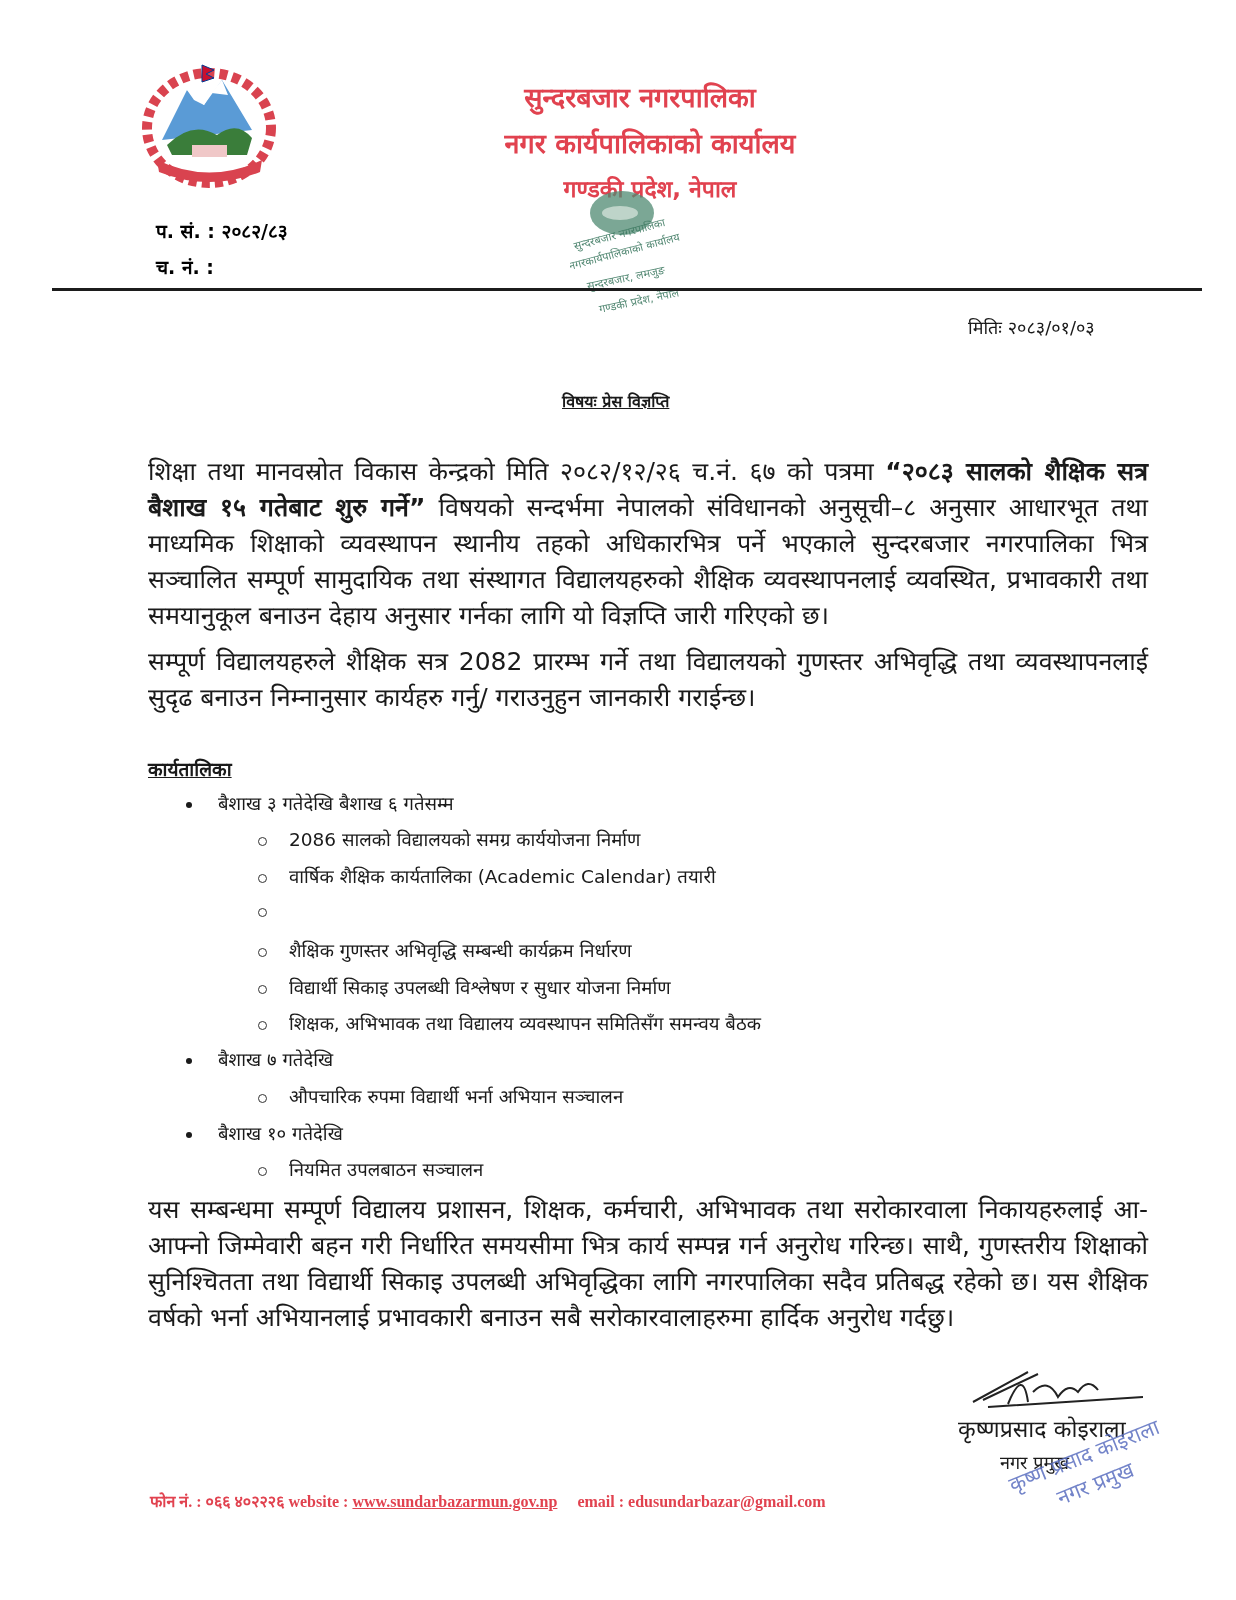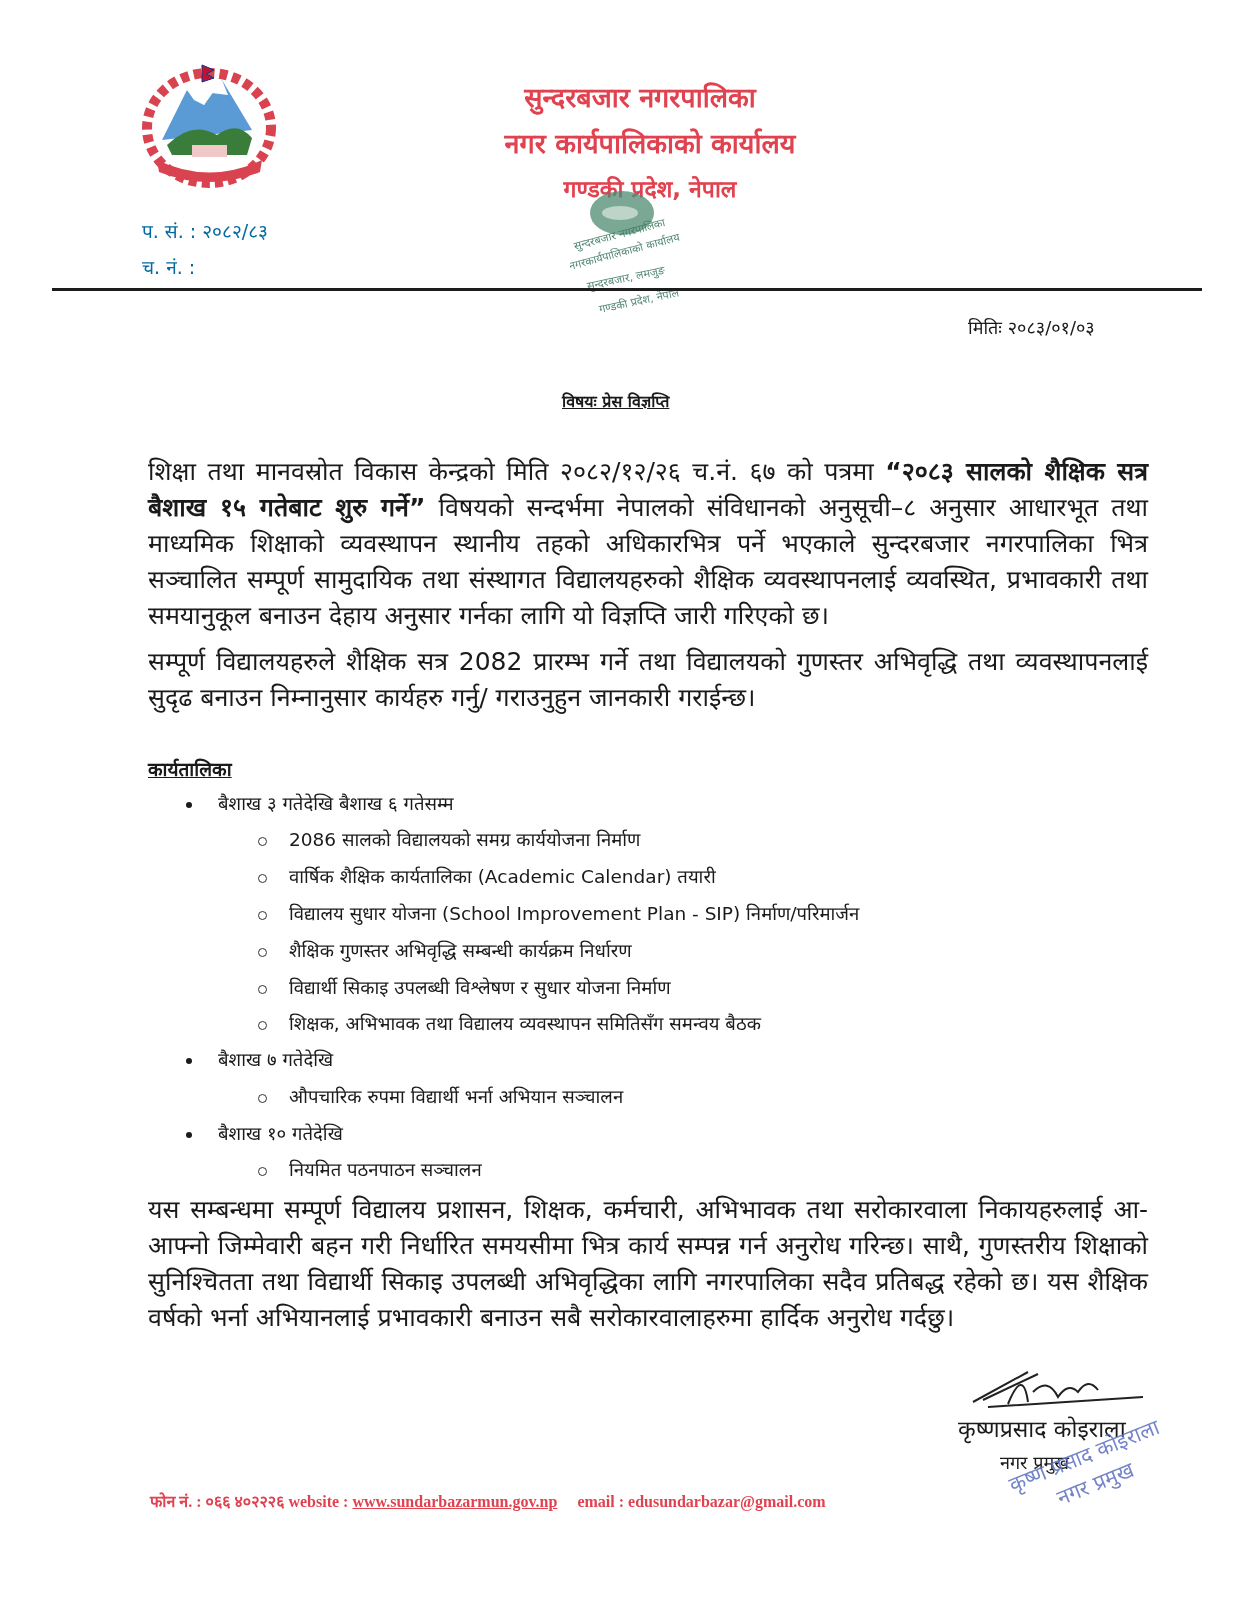--- a/index.html
+++ b/index.html
@@ -3,21 +3,21 @@
 <meta charset="utf-8">
 <style>
   html, body { margin: 0; padding: 0; background: #ffffff; }
   body { width: 1236px; height: 1600px; position: relative; overflow: hidden;
          font-family: "DejaVu Sans", sans-serif; color: #1a1a1a; }
   .abs { position: absolute; }
   .hdr-line { font-weight: bold; color: #e1424f; text-align: center; white-space: nowrap; }
   #hdr1 { left: 440px; top: 78px; width: 400px; font-size: 27px; }
   #hdr2 { left: 440px; top: 124px; width: 420px; font-size: 27px; }
   #hdr3 { left: 520px; top: 172px; width: 260px; font-size: 23px; }
-  #ref1, #ref2 { left: 142px; font-size: 19px; font-weight: normal; color: #0369a1; }
+  #ref1, #ref2 { left: 156px; font-size: 19px; font-weight: bold; color: #000000; }
   #ref1 { top: 218px; } #ref2 { top: 254px; }
   #divider { left: 52px; top: 288px; width: 1150px; height: 3px; background: #1c1c1c; }
   #date { left: 968px; top: 315px; font-size: 18px; }
   #subject { left: 562px; top: 390px; font-size: 16px; font-weight: bold; text-decoration: underline; }
   .para { left: 148px; width: 1000px; font-size: 25px; line-height: 36px; text-align: justify; }
   #p1 { top: 454px; }
   #p2 { top: 644px; }
   #p3 { top: 1162px; }
   .b { font-weight: bold; }
   #sched-title { left: 148px; top: 756px; font-size: 19px; font-weight: bold; text-decoration: underline; }
@@ -76,30 +76,30 @@
 
 <div id="p1" class="abs para"><span>शिक्षा तथा मानवस्रोत विकास केन्द्रको मिति २०८२/१२/२६ च.नं. ६७ को पत्रमा </span><span class="b">“२०८३ सालको शैक्षिक सत्र बैशाख १५ गतेबाट शुरु गर्ने”</span><span> विषयको सन्दर्भमा नेपालको संविधानको अनुसूची–८ अनुसार आधारभूत तथा माध्यमिक शिक्षाको व्यवस्थापन स्थानीय तहको अधिकारभित्र पर्ने भएकाले सुन्दरबजार नगरपालिका भित्र सञ्चालित सम्पूर्ण सामुदायिक तथा संस्थागत विद्यालयहरुको शैक्षिक व्यवस्थापनलाई व्यवस्थित, प्रभावकारी तथा समयानुकूल बनाउन देहाय अनुसार गर्नका लागि यो विज्ञप्ति जारी गरिएको छ।</span></div>
 
 <div id="p2" class="abs para">सम्पूर्ण विद्यालयहरुले शैक्षिक सत्र 2082 प्रारम्भ गर्ने तथा विद्यालयको गुणस्तर अभिवृद्धि तथा व्यवस्थापनलाई सुदृढ बनाउन निम्नानुसार कार्यहरु गर्नु/ गराउनुहुन जानकारी गराईन्छ।</div>
 
 <div id="sched-title" class="abs">कार्यतालिका</div>
 
 <div class="abs l1" style="top:790px"><span class="dot"></span><span>बैशाख ३ गतेदेखि बैशाख ६ गतेसम्म</span></div>
 <div class="abs l2" style="top:826px"><span class="circ"></span><span>2086 सालको विद्यालयको समग्र कार्ययोजना निर्माण</span></div>
 <div class="abs l2" style="top:863px"><span class="circ"></span><span>वार्षिक शैक्षिक कार्यतालिका (Academic Calendar) तयारी</span></div>
-<div class="abs l2" style="top:900px"><span class="circ"></span><span>विद्यालय सुधार योजना (School Improvement Plan - SIP) निर्माण/परिमार्जन</span></div>
+<div class="abs l2" style="top:900px"><span class="circ"></span></div>
 <div class="abs l2" style="top:937px"><span class="circ"></span><span>शैक्षिक गुणस्तर अभिवृद्धि सम्बन्धी कार्यक्रम निर्धारण</span></div>
 <div class="abs l2" style="top:974px"><span class="circ"></span><span>विद्यार्थी सिकाइ उपलब्धी विश्लेषण र सुधार योजना निर्माण</span></div>
 <div class="abs l2" style="top:1010px"><span class="circ"></span><span>शिक्षक, अभिभावक तथा विद्यालय व्यवस्थापन समितिसँग समन्वय बैठक</span></div>
 
 <div class="abs l1" style="top:1046px"><span class="dot"></span><span>बैशाख ७ गतेदेखि</span></div>
 <div class="abs l2" style="top:1083px"><span class="circ"></span><span>औपचारिक रुपमा विद्यार्थी भर्ना अभियान सञ्चालन</span></div>
 
 <div class="abs l1" style="top:1120px"><span class="dot"></span><span>बैशाख १० गतेदेखि</span></div>
-<div class="abs l2" style="top:1156px"><span class="circ"></span><span>नियमित पठनपाठन सञ्चालन</span></div>
+<div class="abs l2" style="top:1156px"><span class="circ"></span><span>नियमित उपलबाठन सञ्चालन</span></div>
 
 <div id="p3" class="abs para" style="top:1192px">यस सम्बन्धमा सम्पूर्ण विद्यालय प्रशासन, शिक्षक, कर्मचारी, अभिभावक तथा सरोकारवाला निकायहरुलाई आ-आफ्नो जिम्मेवारी बहन गरी निर्धारित समयसीमा भित्र कार्य सम्पन्न गर्न अनुरोध गरिन्छ। साथै, गुणस्तरीय शिक्षाको सुनिश्चितता तथा विद्यार्थी सिकाइ उपलब्धी अभिवृद्धिका लागि नगरपालिका सदैव प्रतिबद्ध रहेको छ। यस शैक्षिक वर्षको भर्ना अभियानलाई प्रभावकारी बनाउन सबै सरोकारवालाहरुमा हार्दिक अनुरोध गर्दछु।</div>
 
 <div id="sig-mark" class="abs">
   <svg width="180" height="50" viewBox="0 0 180 50">
     <path d="M5 40 L60 10 M15 38 L70 12 M40 42 Q55 5 60 40 M65 30 Q80 15 90 35 Q100 20 110 30 Q120 15 130 28 M20 45 L175 35" stroke="#222" stroke-width="2" fill="none"></path>
   </svg>
 </div>
 <div id="signer-name" class="abs">कृष्णप्रसाद कोइराला</div>
 <div id="signer-title" class="abs">नगर प्रमुख</div>

